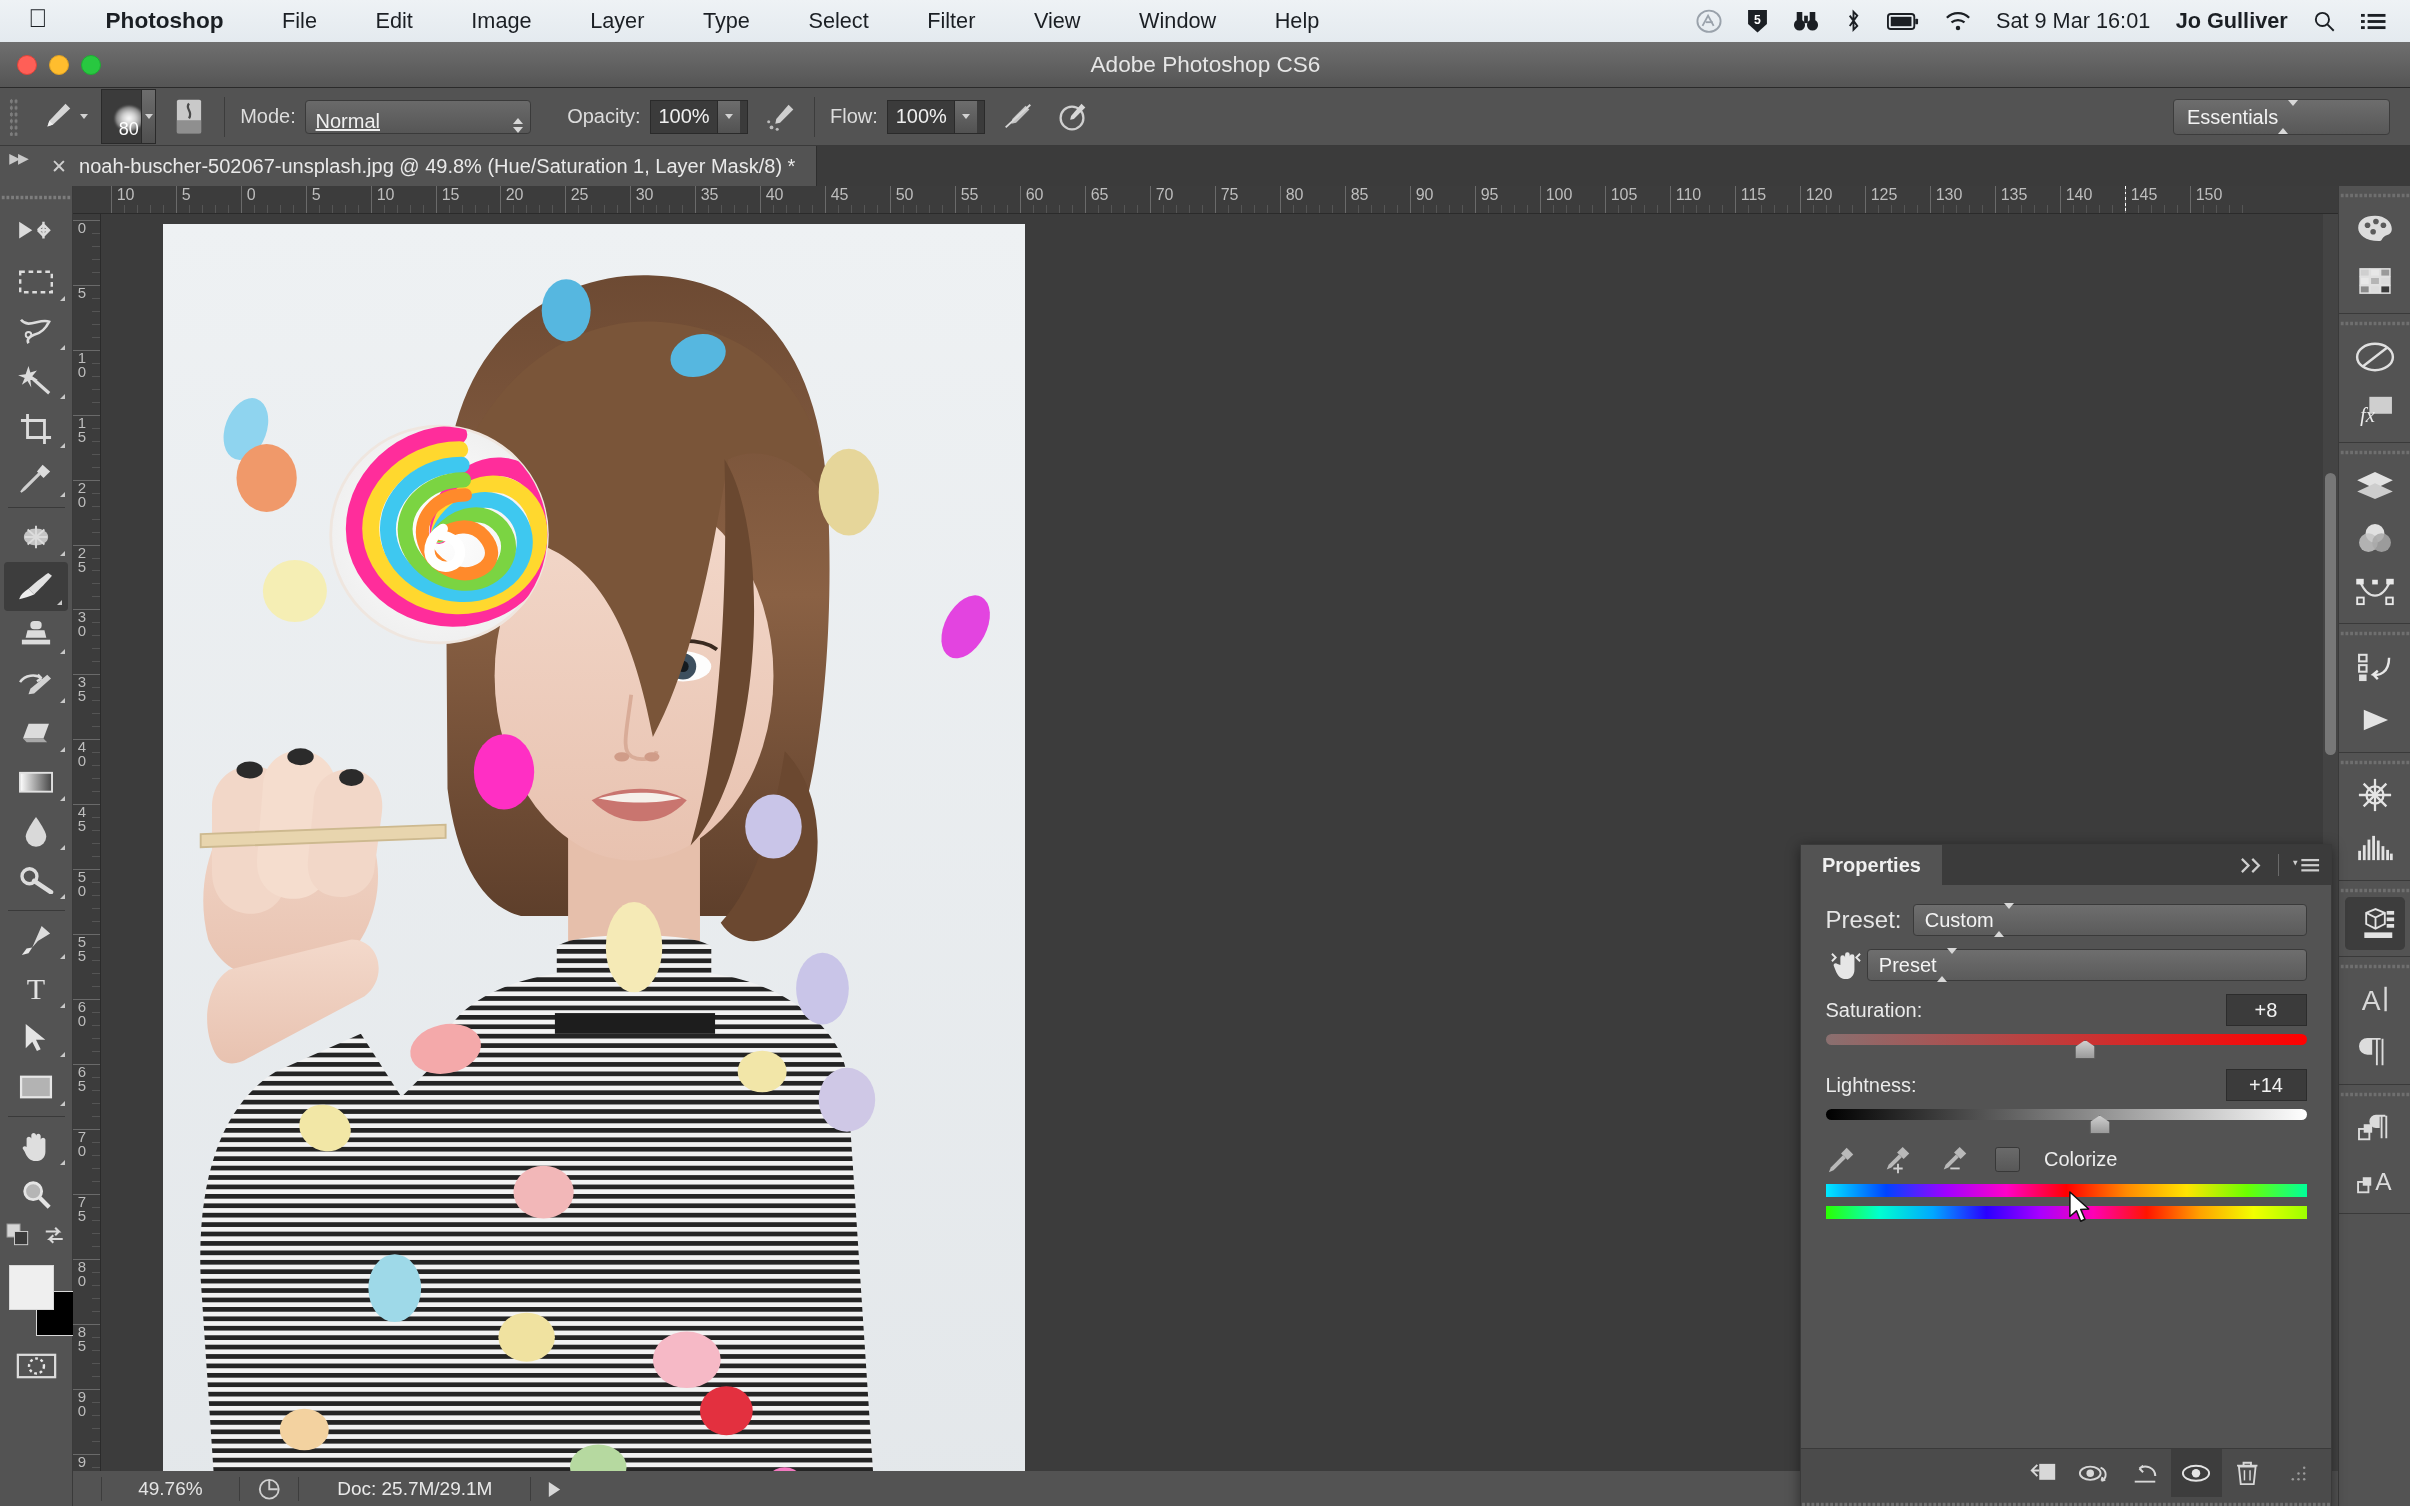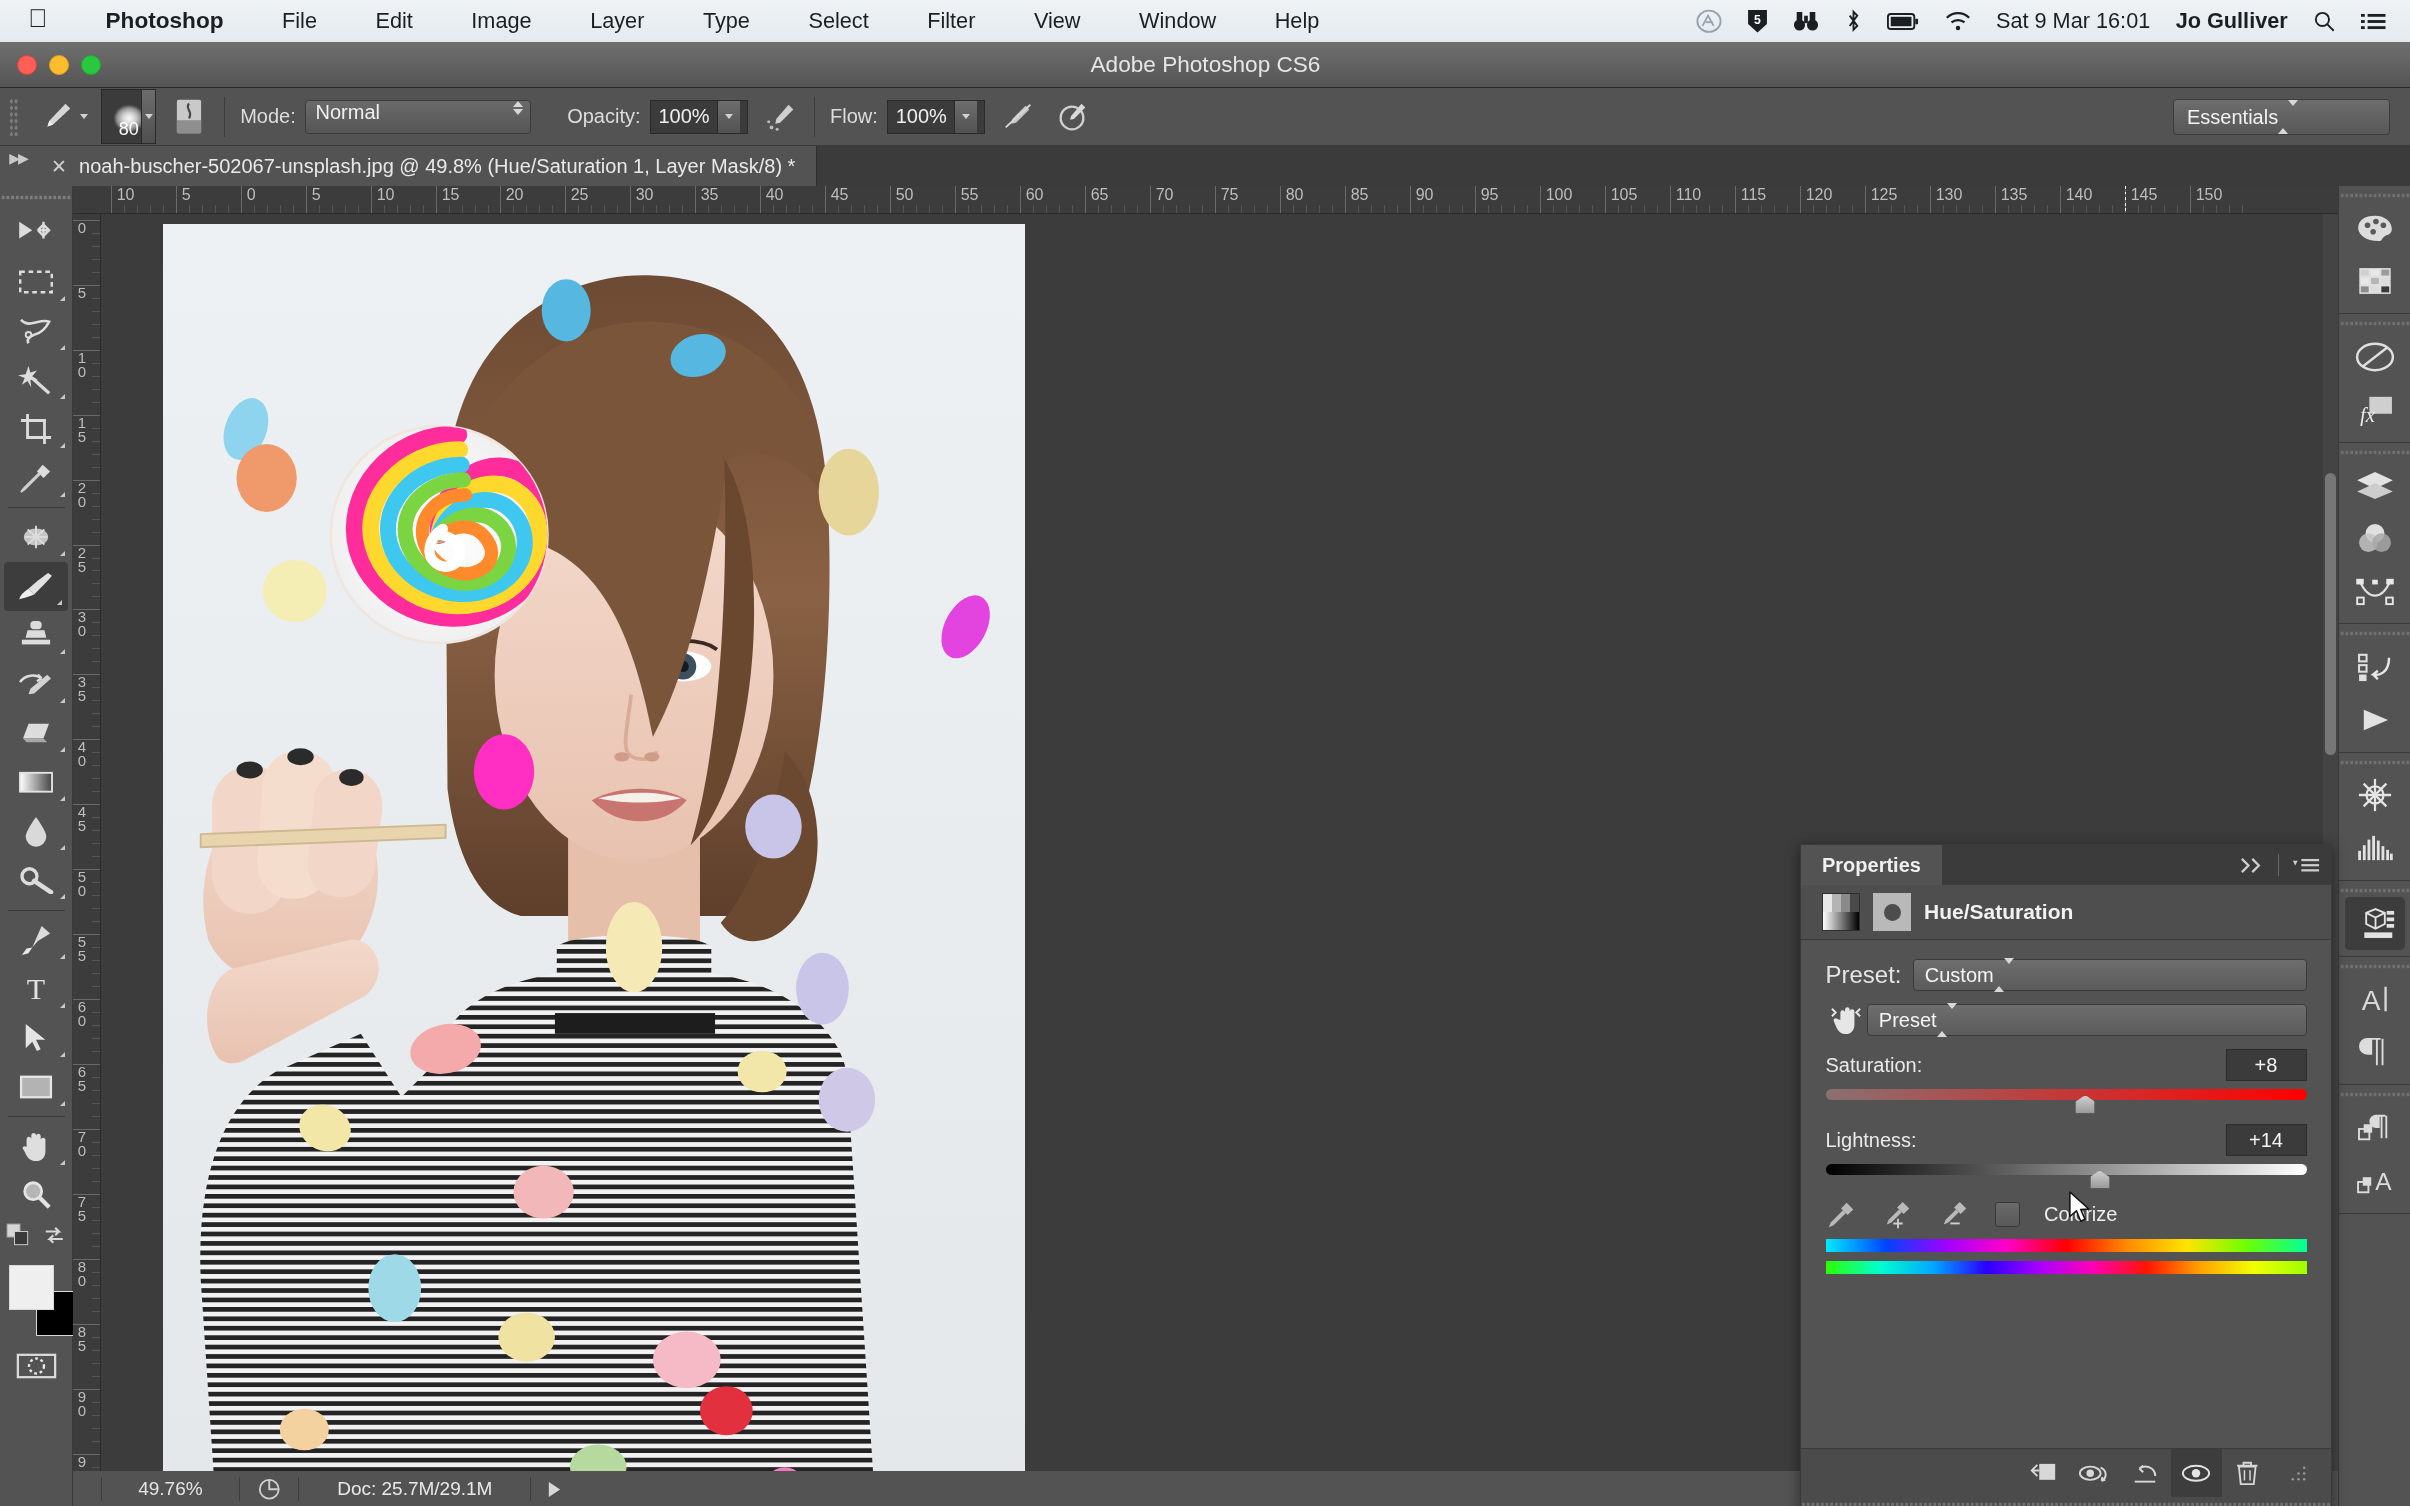--- a/index.html
+++ b/index.html
@@ -65,22 +65,22 @@
   .brushprev .num{ color:#fff; font-size:18px; position:relative; z-index:2; margin-bottom:2.8px;}
   .brushprev .sb{
     position:absolute;right:0;top:0;width:14px;height:100%;
     background:linear-gradient(#6d6d6d,#4f4f4f); border-left:0.9px solid #2a2a2a;
     display:flex;align-items:center;justify-content:center;
   }
 
   .selbox{
     height:34px;background:linear-gradient(#6a6a6a,#565656);
     border:0.9px solid #3a3a3a;border-radius:3.8px;
-    display:flex;align-items:flex-start;padding:0 7.5px 0 9.4px;
-    color:#f0f0f0;font-size:20px; position:relative;
+    display:flex;align-items:flex-end;padding:0 7.5px 0 9.4px;
+    color:#f0f0f0;font-size:20px; position:relative;text-decoration:underline;
   }
   .selbox .stepper{ margin-left:auto; display:flex; flex-direction:column; gap:2.8px; padding-left:11.3px;}
   .st-up{width:0;height:0;border-left:5.6px solid transparent;border-right:5.6px solid transparent;border-bottom:6.6px solid #d8d8d8;}
   .st-dn{width:0;height:0;border-left:5.6px solid transparent;border-right:5.6px solid transparent;border-top:6.6px solid #d8d8d8;}
 
   .numfield{
     height:34px;background:#3b3b3b;border:0.9px solid #2a2a2a;
     display:flex;align-items:center;color:#efefef;font-size:20px;padding:0 7.5px;
   }
   .numfield .arrow{
@@ -1204,27 +1204,20 @@
               <g fill="#cfcfcf">
                 <rect x="10" y="2" width="19" height="2.4"></rect>
                 <rect x="10" y="7.5" width="19" height="2.4"></rect>
                 <rect x="10" y="13" width="19" height="2.4"></rect>
               </g>
             </svg>
         </span>
       </div>
     </div>
 
-    <div class="psub">
-      <span class="adjthumb"></span>
-      <span class="maskthumb">
-          <i></i>
-        </span>
-      <span class="ptitle">Hue/Saturation</span>
-    </div>
 
     <div class="pbody">
       <div class="prow">
         <span class="plabel">Preset:</span>
         <span class="psel">
           <span>Custom</span>
           <span class="stepper"><i class="st-up"></i><i class="st-dn"></i></span>
         </span>
       </div>
 

